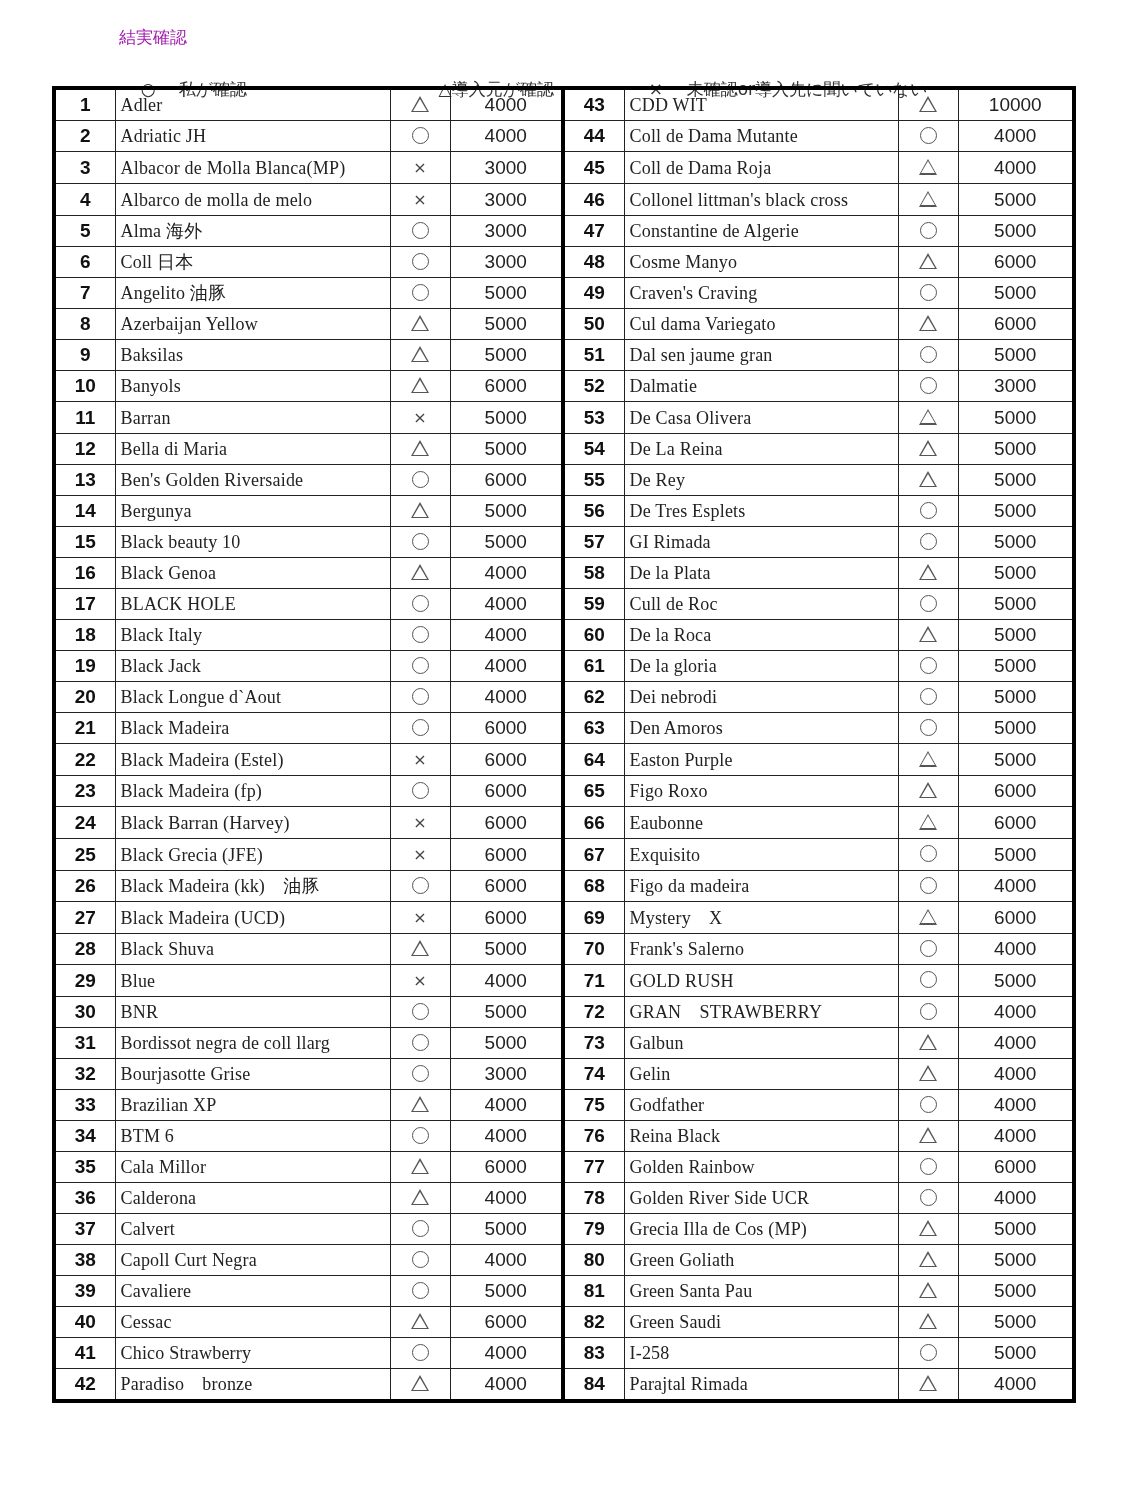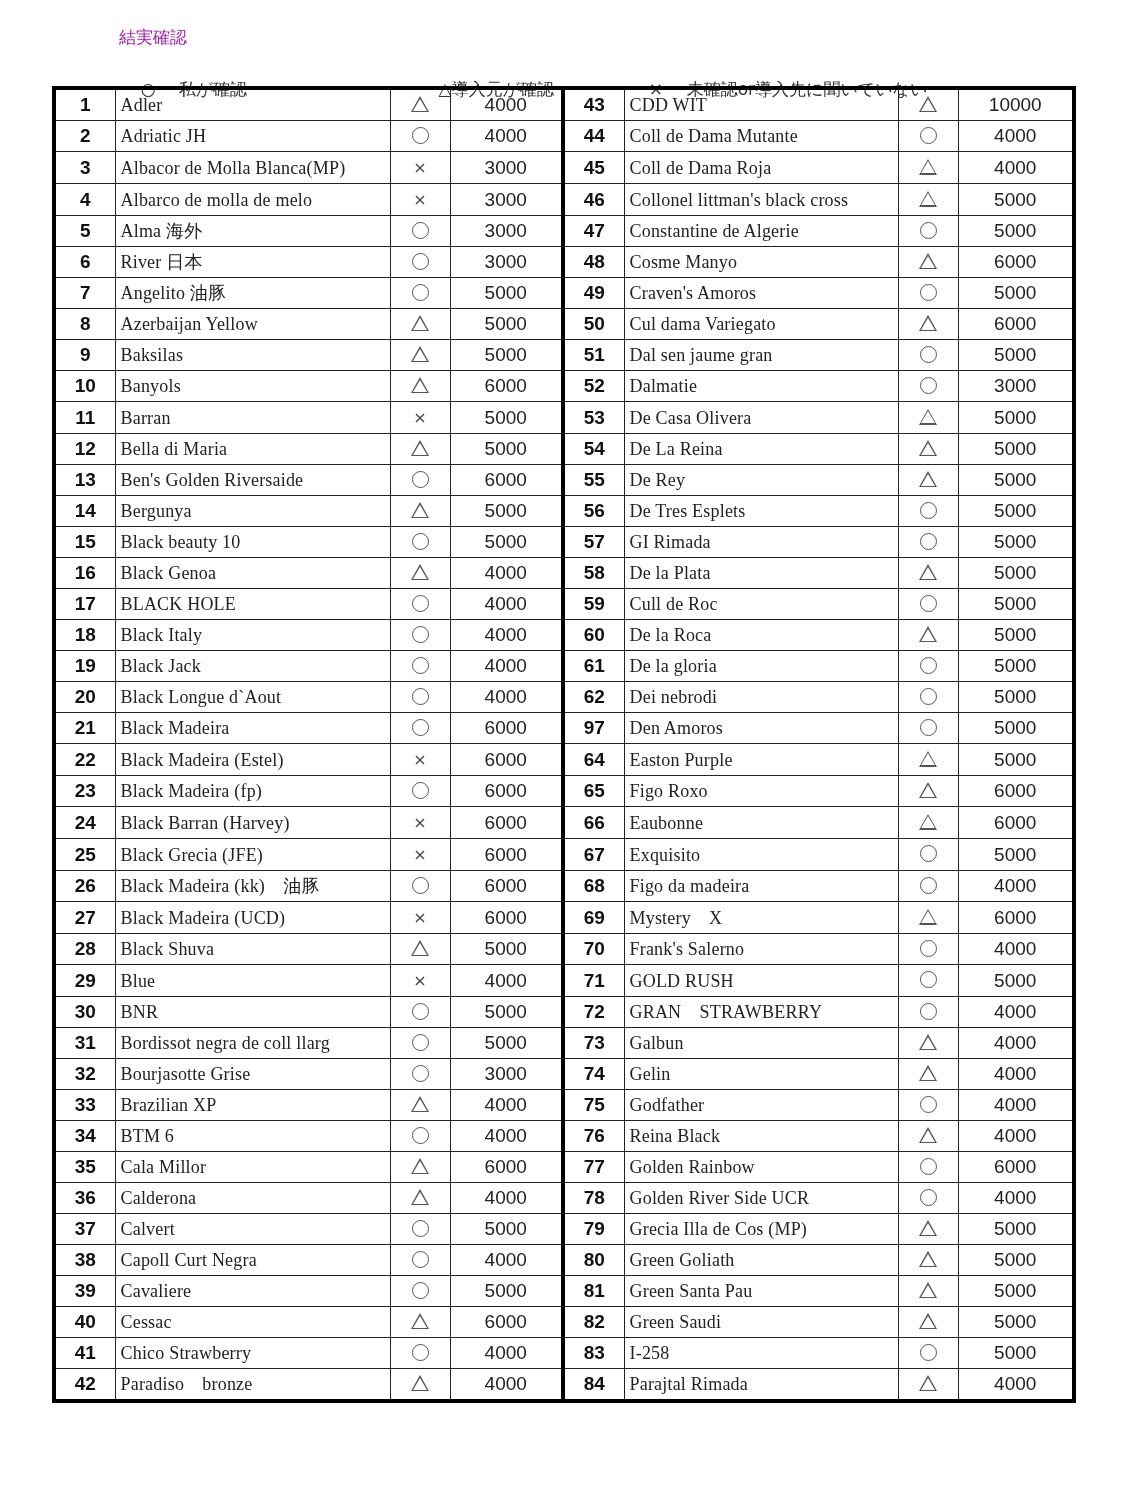--- a/index.html
+++ b/index.html
@@ -93,35 +93,35 @@
         <td class="name">Alma 海外</td>
         <td class="mark"><span title="○" class="mk-circ"></span></td>
         <td class="val">3000</td>
         <td class="num split">47</td>
         <td class="name">Constantine de Algerie</td>
         <td class="mark"><span title="○" class="mk-circ"></span></td>
         <td class="val">5000</td>
       </tr>
       <tr>
         <td class="num">6</td>
-        <td class="name">River 日本</td>
+        <td class="name">Coll 日本</td>
         <td class="mark"><span title="○" class="mk-circ"></span></td>
         <td class="val">3000</td>
         <td class="num split">48</td>
         <td class="name">Cosme Manyo</td>
         <td class="mark"><span title="△" class="mk-tri"></span></td>
         <td class="val">6000</td>
       </tr>
       <tr>
         <td class="num">7</td>
         <td class="name">Angelito 油豚</td>
         <td class="mark"><span title="○" class="mk-circ"></span></td>
         <td class="val">5000</td>
         <td class="num split">49</td>
-        <td class="name">Craven's Amoros</td>
+        <td class="name">Craven's Craving</td>
         <td class="mark"><span title="○" class="mk-circ"></span></td>
         <td class="val">5000</td>
       </tr>
       <tr>
         <td class="num">8</td>
         <td class="name">Azerbaijan Yellow</td>
         <td class="mark"><span title="△" class="mk-tri"></span></td>
         <td class="val">5000</td>
         <td class="num split">50</td>
         <td class="name">Cul dama Variegato</td>
@@ -246,21 +246,21 @@
         <td class="num split">62</td>
         <td class="name">Dei nebrodi</td>
         <td class="mark"><span title="○" class="mk-circ"></span></td>
         <td class="val">5000</td>
       </tr>
       <tr>
         <td class="num">21</td>
         <td class="name">Black Madeira</td>
         <td class="mark"><span title="○" class="mk-circ"></span></td>
         <td class="val">6000</td>
-        <td class="num split">97</td>
+        <td class="num split">63</td>
         <td class="name">Den Amoros</td>
         <td class="mark"><span title="○" class="mk-circ"></span></td>
         <td class="val">5000</td>
       </tr>
       <tr>
         <td class="num">22</td>
         <td class="name">Black Madeira (Estel)</td>
         <td class="mark"><span title="×" class="mk-x">×</span></td>
         <td class="val">6000</td>
         <td class="num split">64</td>

